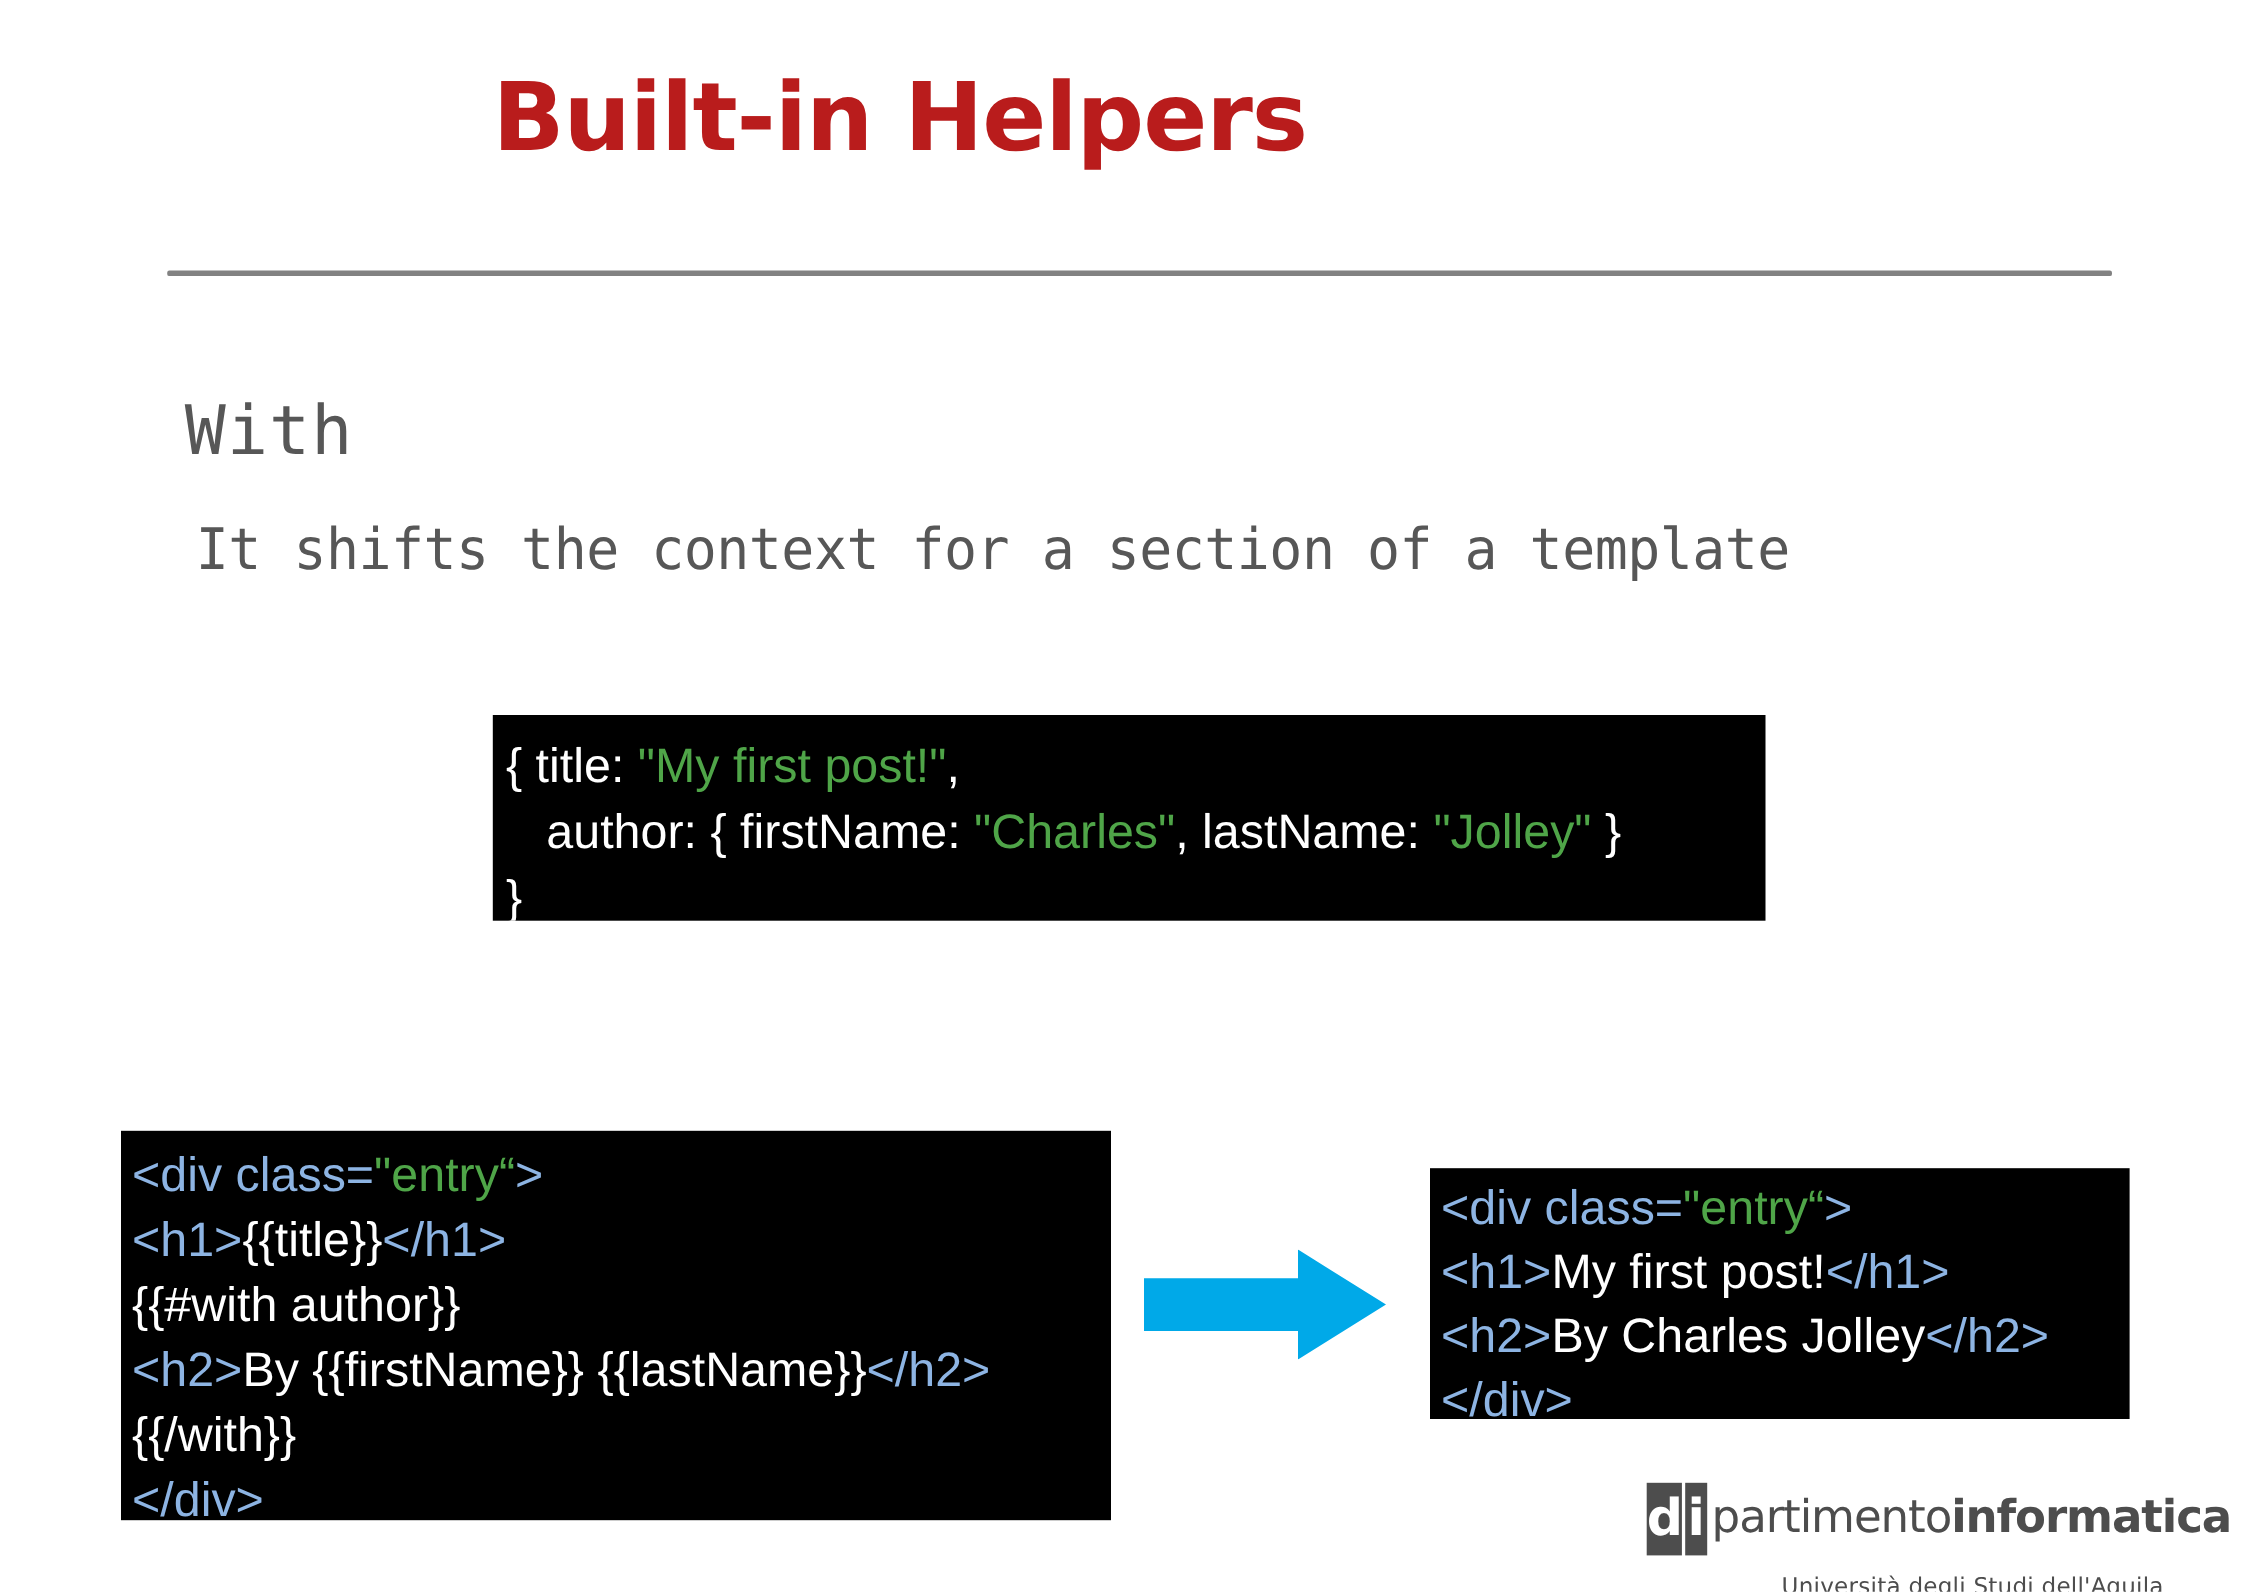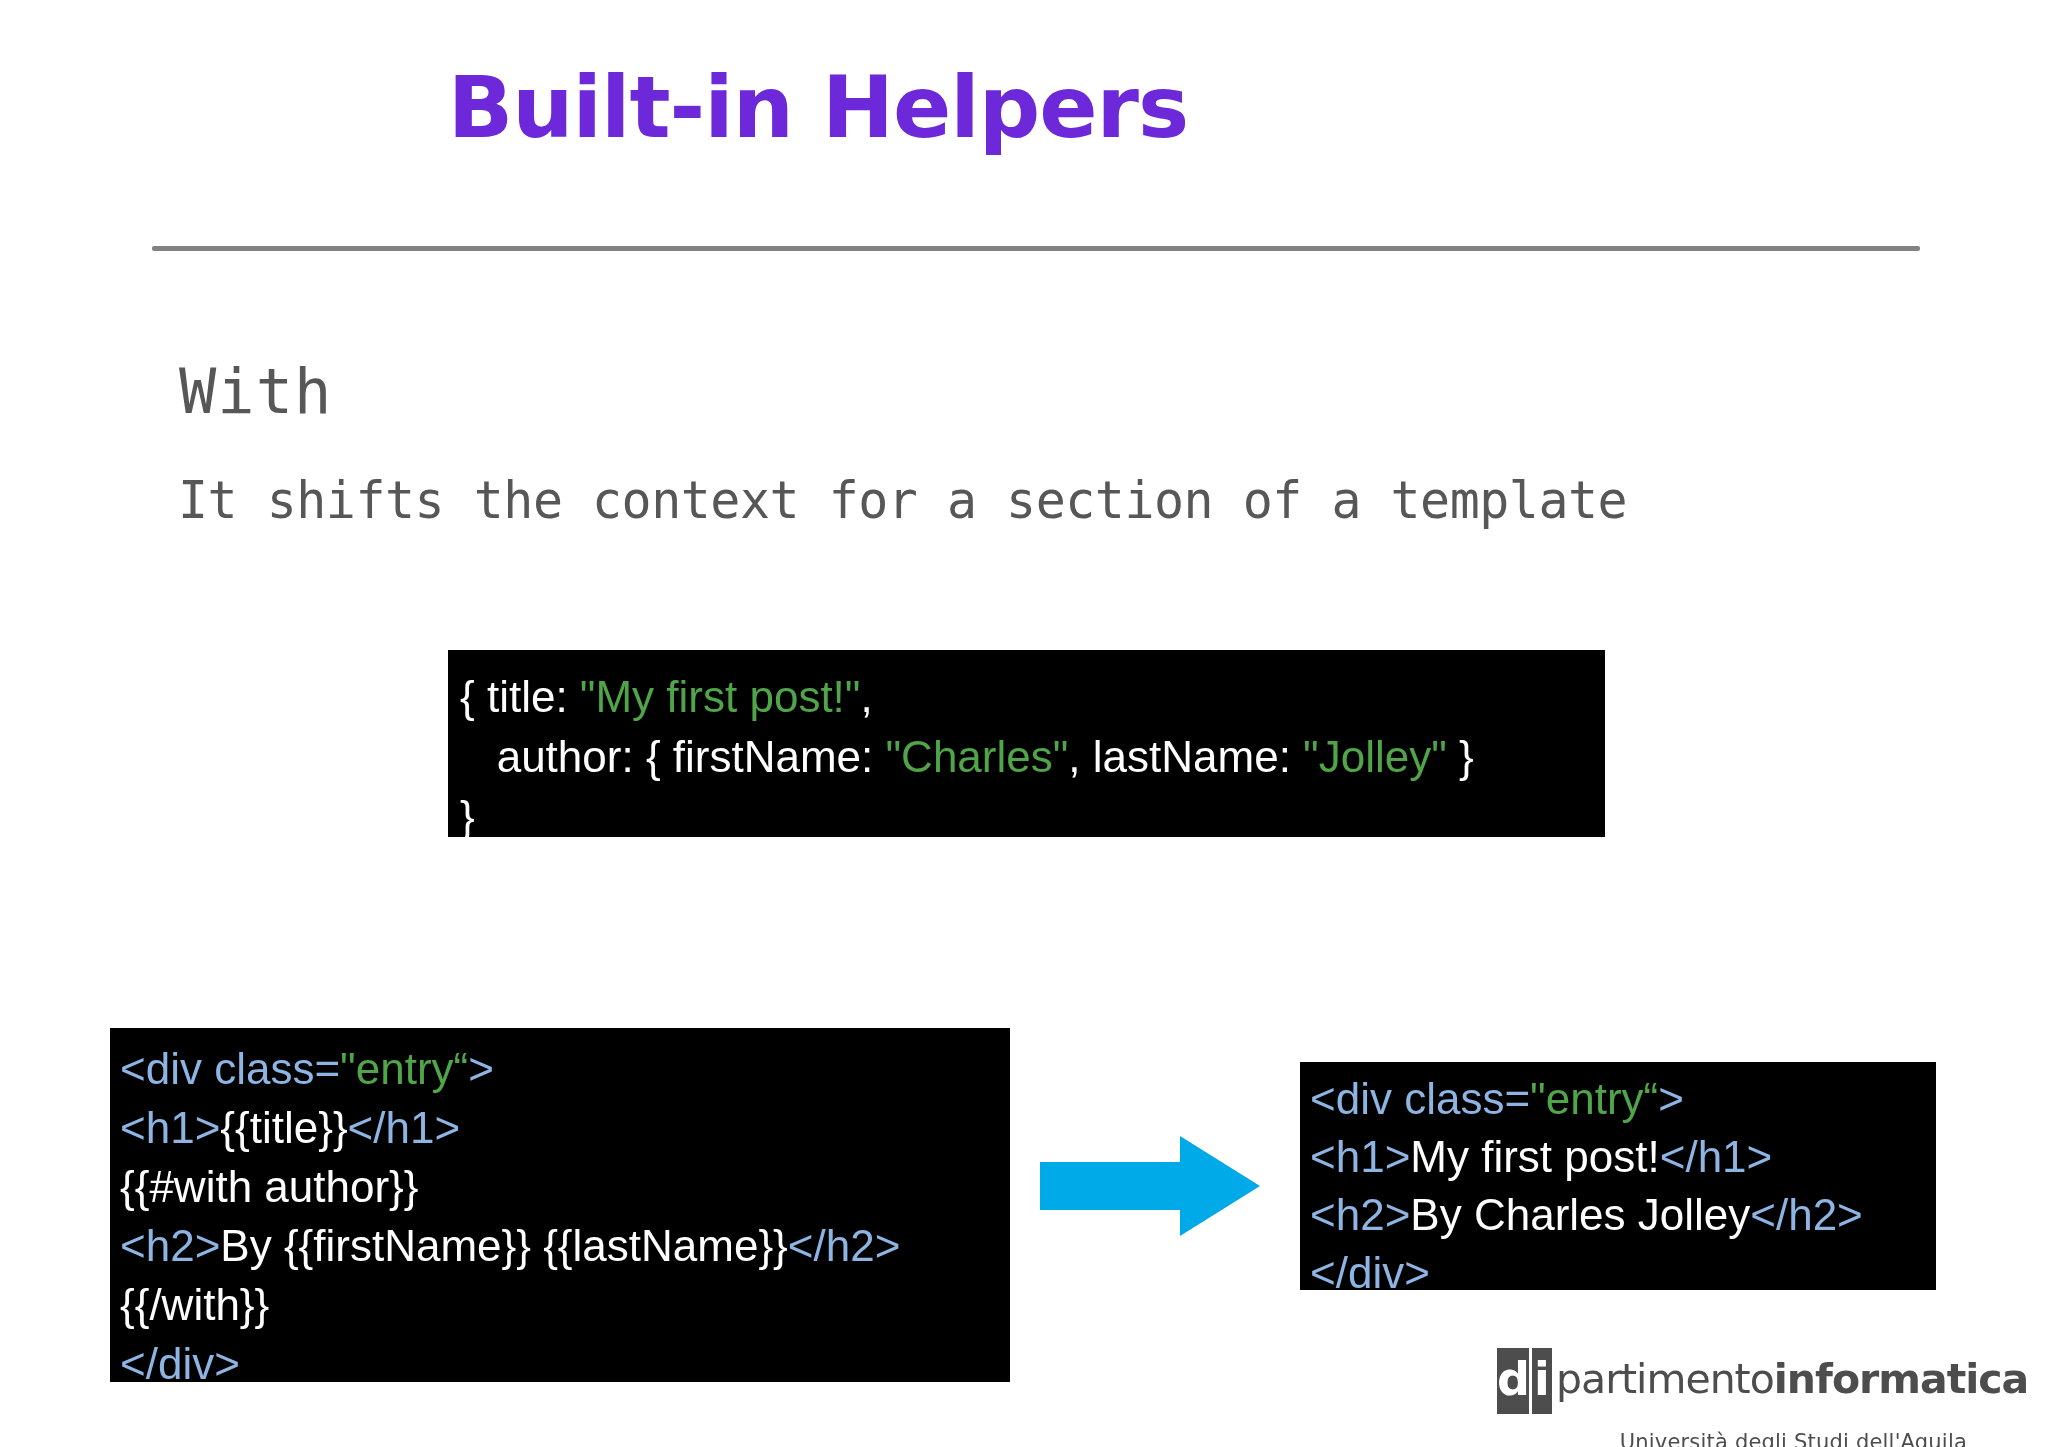--- a/index.html
+++ b/index.html
@@ -15,21 +15,21 @@
     font-family: "Liberation Sans", sans-serif;
   }
 
   
   #slide-title {
     position: absolute;
     left: 0;
     top: 62px;
     width: 1636px;
     text-align: center;
-    color: #6d28d9;
+    color: #b91c1c;
     font-family: "DejaVu Sans", sans-serif;
     font-size: 86px;
     font-weight: bold;
     letter-spacing: -1px;
     line-height: 1.05;
     white-space: nowrap;
   }
 
   #title-rule {
     position: absolute;
@@ -37,21 +37,21 @@
     top: 246px;
     width: 1768px;
     height: 5px;
     background: #828282;
     border-radius: 2px;
   }
 
   
   #section-heading {
     position: absolute;
-    left: 179px;
+    left: 168px;
     top: 355px;
     color: #575757;
     font-family: "DejaVu Sans Mono", monospace;
     font-size: 62px;
     font-weight: normal;
     letter-spacing: 1px;
     white-space: nowrap;
   }
 
   #section-desc {

